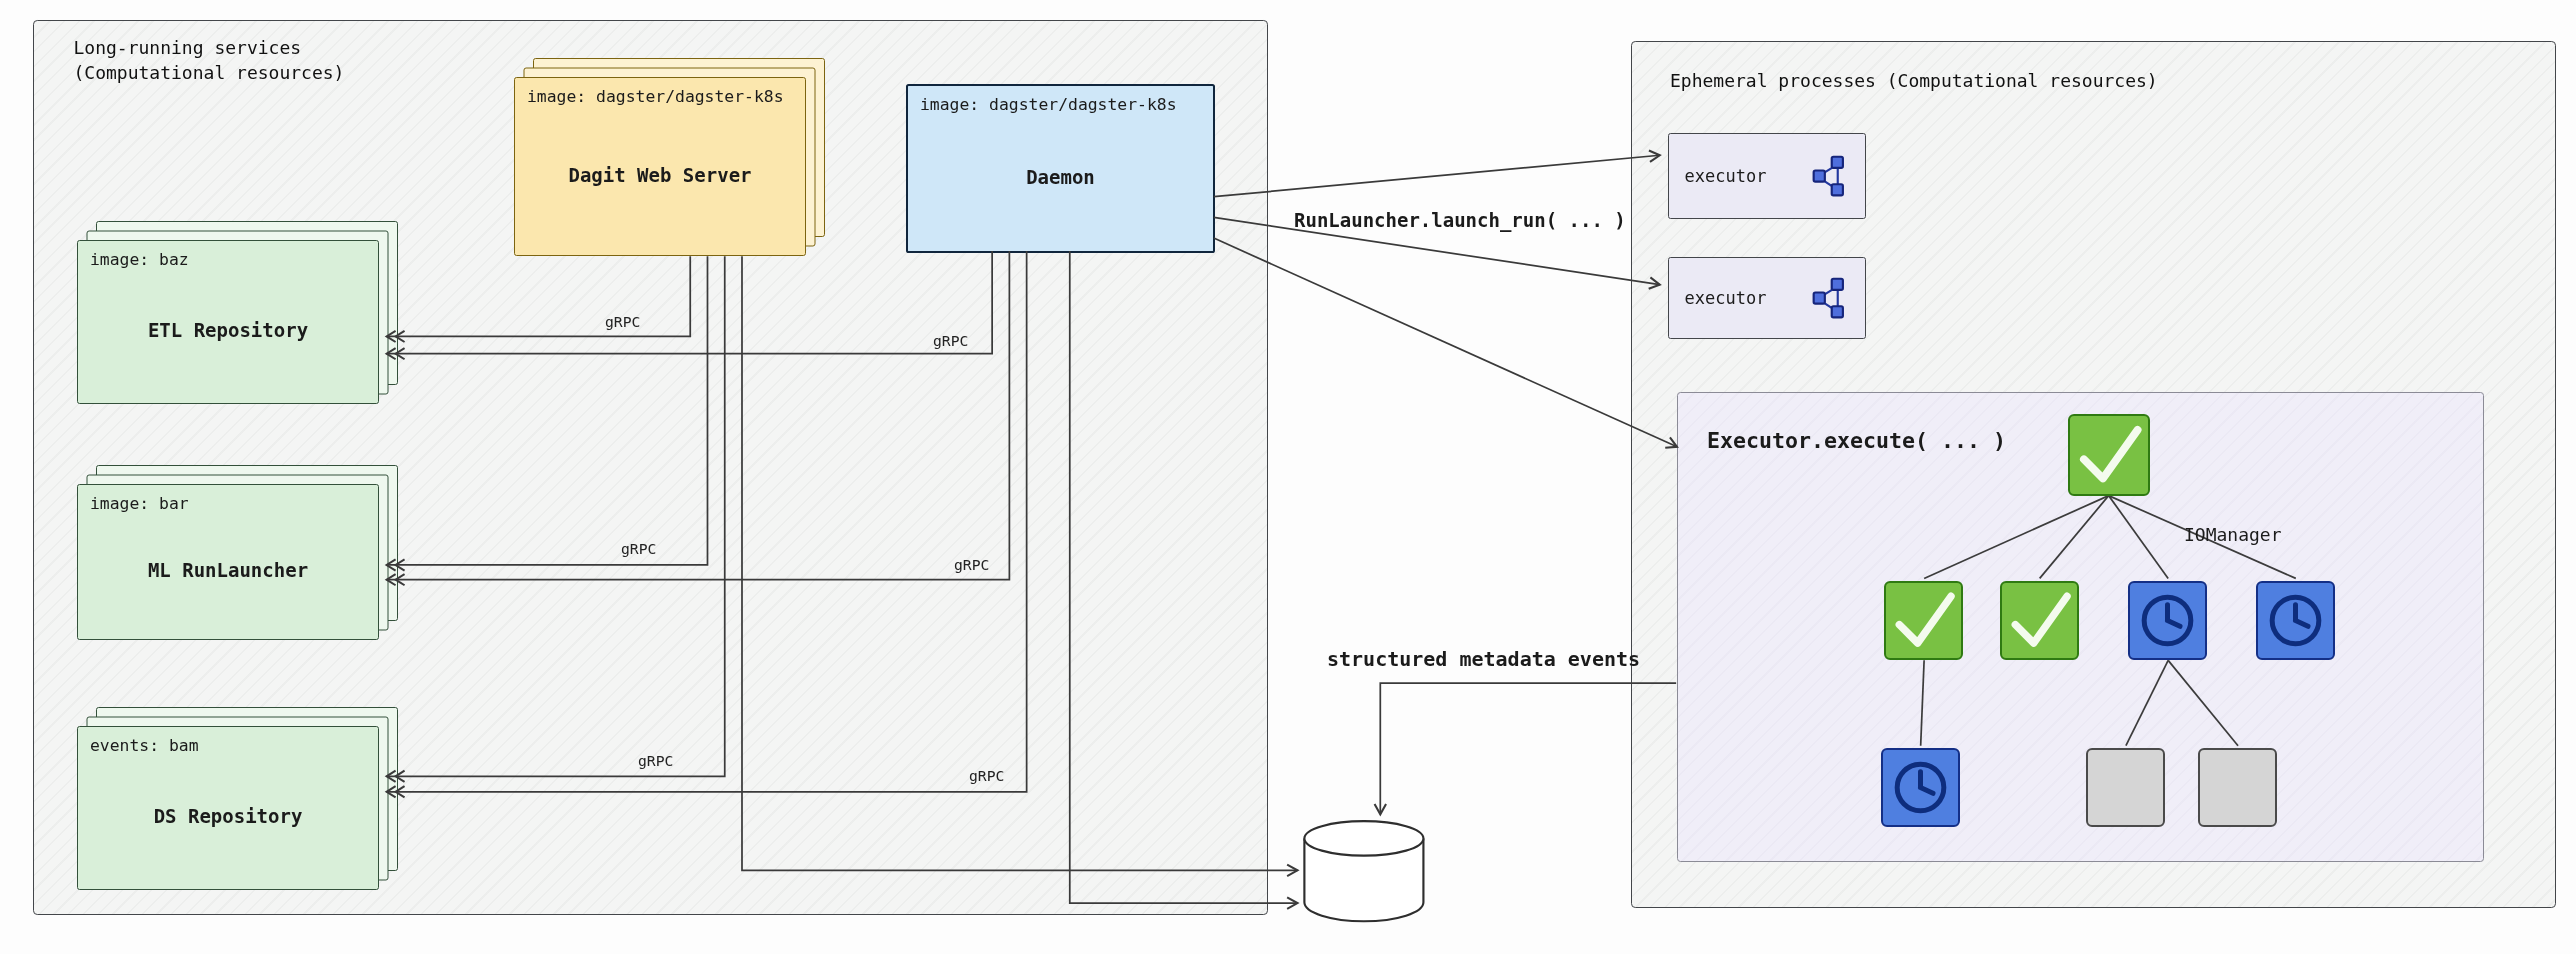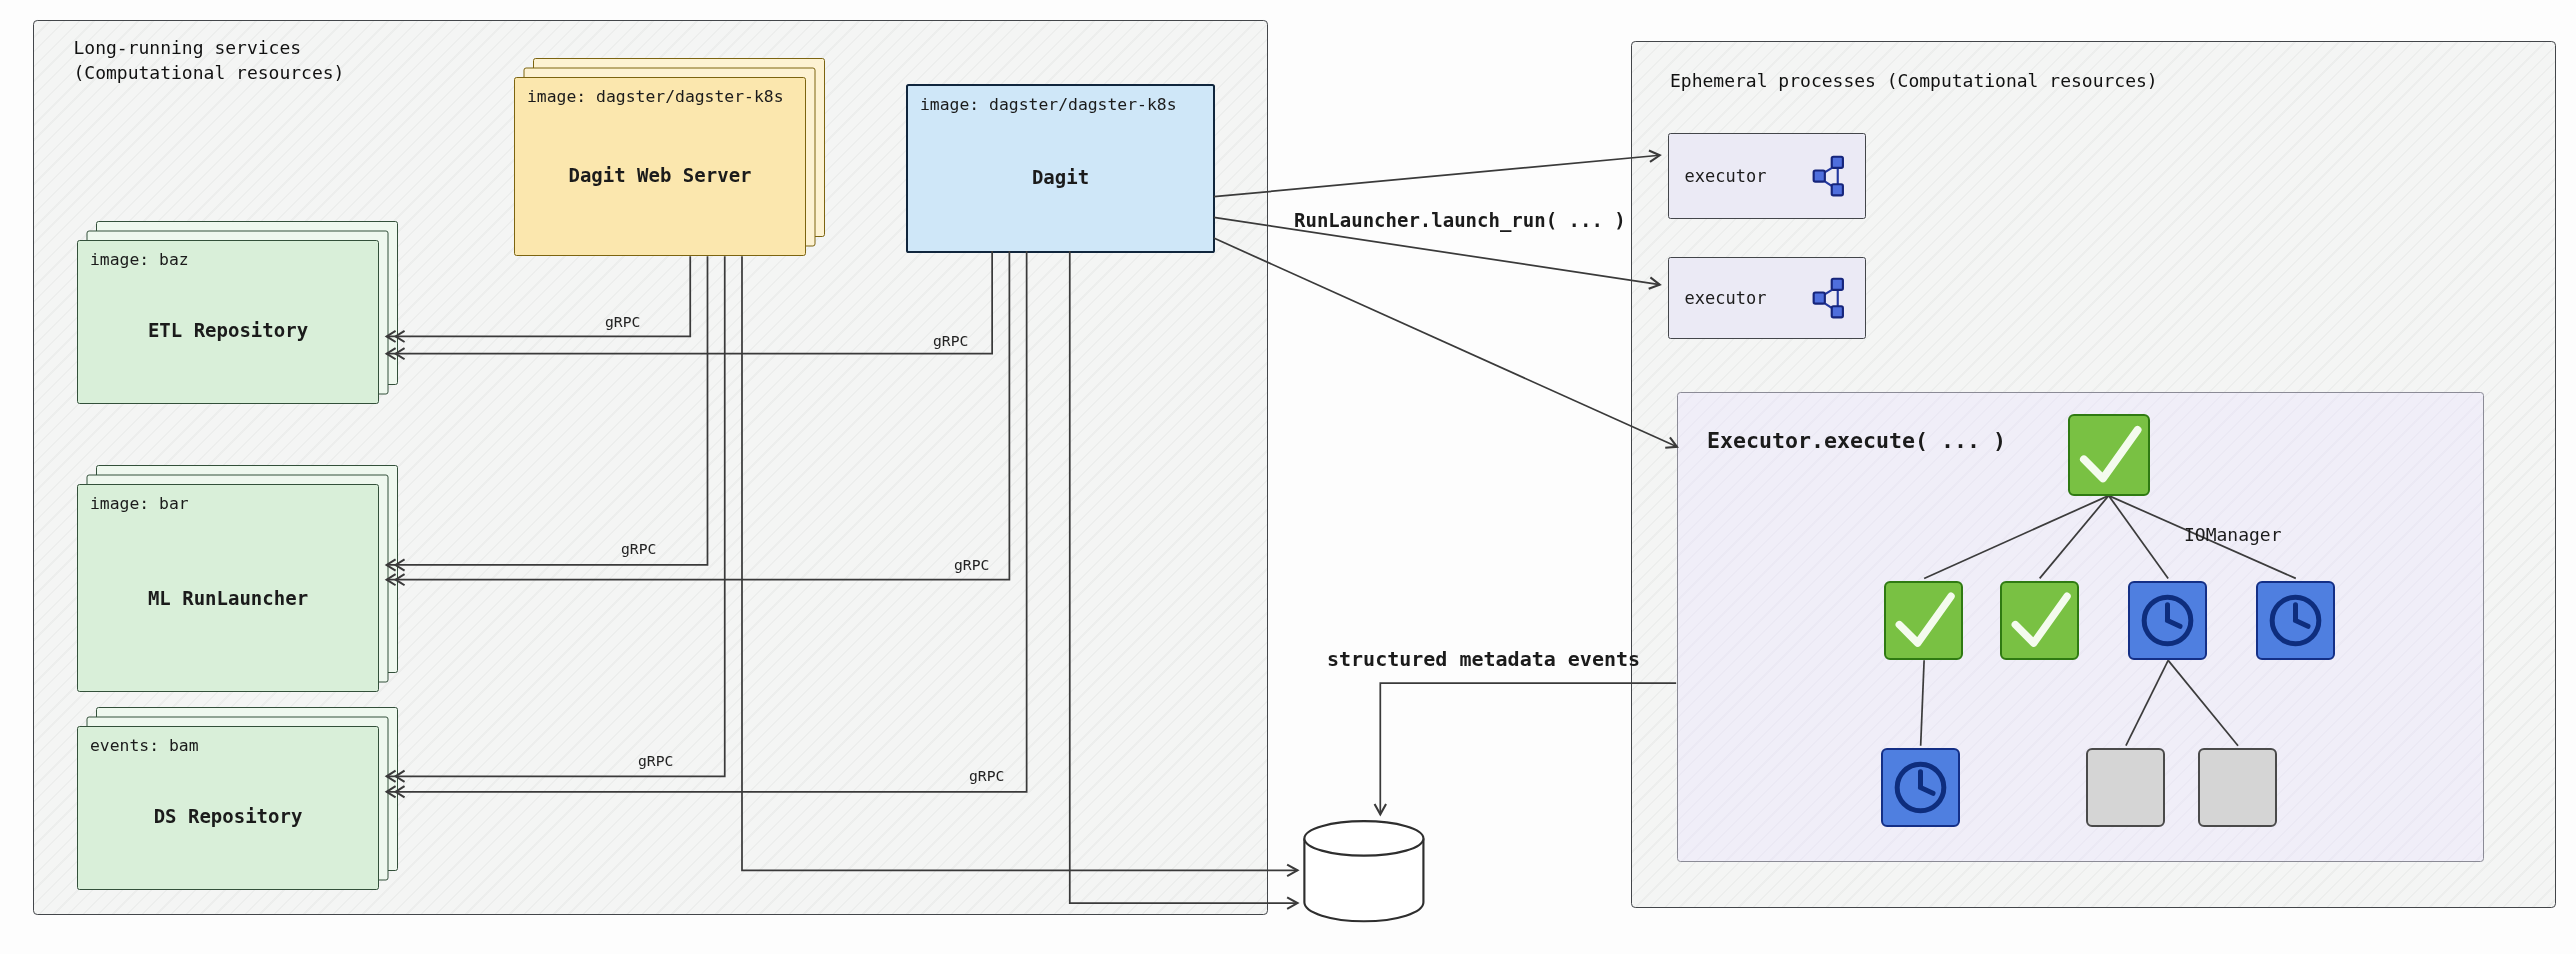--- a/index.html
+++ b/index.html
@@ -79,33 +79,33 @@
       <i class="ghost g2"></i>
       <i class="ghost g1"></i>
       <div class="card">
         <div class="img-label">image: dagster/dagster-k8s</div>
         <div class="card-title">Dagit Web Server</div>
       </div>
     </div>
 
     <div class="plainbox daemon-box" style="left:872px; top:63px; width:309px; height:169px;">
       <div class="img-label">image: dagster/dagster-k8s</div>
-      <div class="card-title">Dagit</div>
+      <div class="card-title">Daemon</div>
     </div>
 
     <div class="stack green" style="left:43px; top:219px; width:302px; height:164px;">
       <i class="ghost g2"></i>
       <i class="ghost g1"></i>
       <div class="card">
         <div class="img-label">image: baz</div>
         <div class="card-title">ETL Repository</div>
       </div>
     </div>
 
-    <div class="stack green" style="left:43px; top:463px; width:302px; height:208px;border-radius:23px;">
+    <div class="stack green" style="left:43px; top:463px; width:302px; height:156px;border-radius:23px;">
       <i class="ghost g2"></i>
       <i class="ghost g1"></i>
       <div class="card">
         <div class="img-label">image: bar</div>
         <div class="card-title">ML RunLauncher</div>
       </div>
     </div>
 
     <div class="stack green" style="left:43px; top:705px; width:302px; height:164px;">
       <i class="ghost g2"></i>

